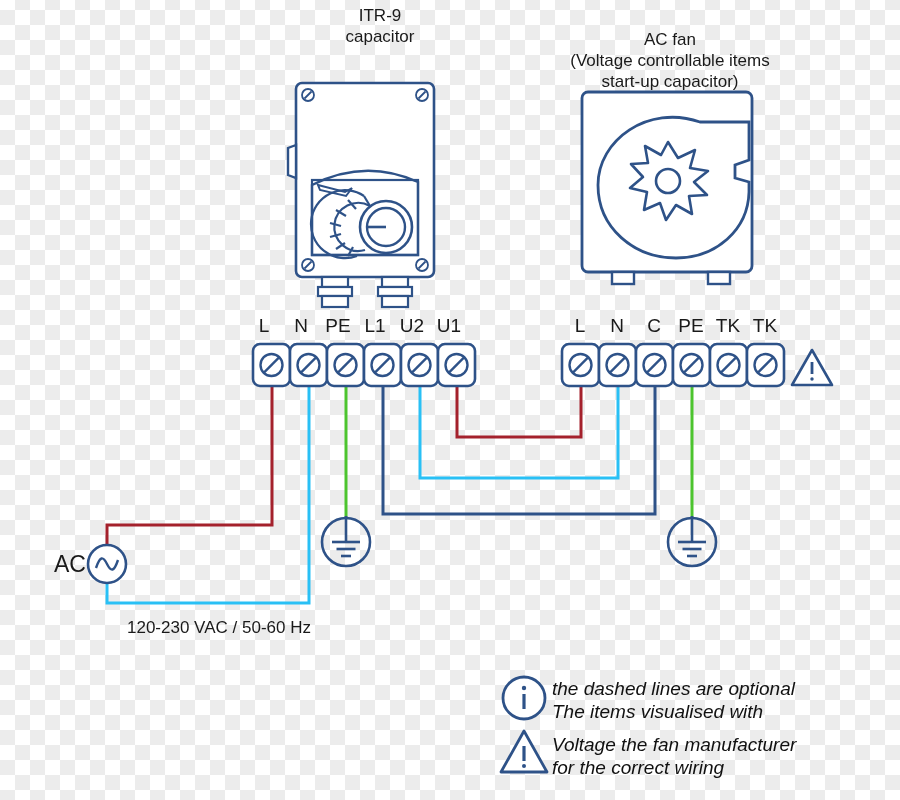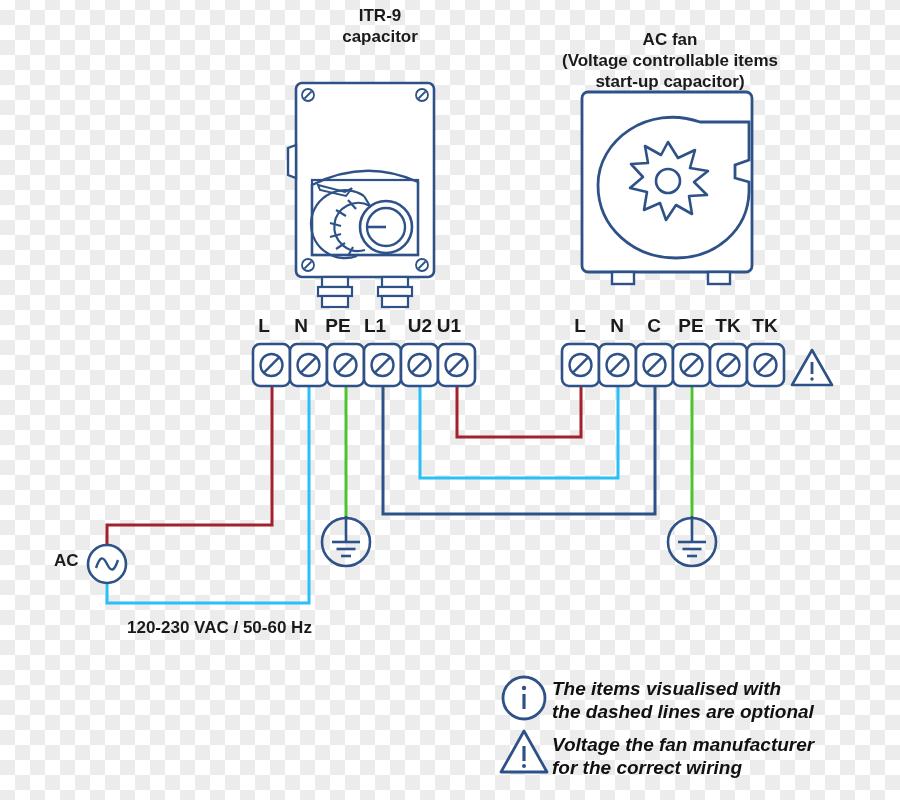--- a/index.html
+++ b/index.html
@@ -4,25 +4,25 @@
 <style>
   html,body{margin:0;padding:0;}
   body{
     width:900px;height:800px;
     font-family:"Liberation Sans", sans-serif;
     background:
       repeating-conic-gradient(#ffffff 0% 25%, #ececec 0% 50%) 50% / 30px 30px;
     position:relative;
     overflow:hidden;
   }
-  #stage{position:absolute;inset:0;font-weight:bold;}
+  #stage{position:absolute;inset:0;}
   .lbl{position:absolute;color:#1a1a1a;white-space:nowrap;}
   .title{font-size:17px;line-height:21px;text-align:center;}
   .termlbl{font-size:19px;text-align:center;width:40px;}
-  .aclbl{font-size:17px;}
+  .aclbl{font-size:23px;}
   .voltlbl{font-size:17px;}
   .legend-text{
     position:absolute;font-style:italic;font-size:19px;line-height:23px;
     color:#111;white-space:nowrap;
   }
   svg{position:absolute;left:0;top:0;overflow:visible;}
 </style>
 </head>
 <body>
 
@@ -36,36 +36,36 @@
   <div class="lbl title" style="left:540px;top:5px;width:260px;margin-top:24px;">
     <div>AC fan</div>
     <div>(Voltage controllable items</div>
     <div>start-up capacitor)</div>
   </div>
 
   <div class="lbl termlbl" style="left:244px;top:315px;">L</div>
   <div class="lbl termlbl" style="left:281px;top:315px;">N</div>
   <div class="lbl termlbl" style="left:318px;top:315px;">PE</div>
   <div class="lbl termlbl" style="left:355px;top:315px;">L1</div>
-  <div class="lbl termlbl" style="left:392px;top:315px;text-align:right;">U2</div>
+  <div class="lbl termlbl" style="left:392px;top:315px;">U2</div>
   <div class="lbl termlbl" style="left:429px;top:315px;">U1</div>
 
   <div class="lbl termlbl" style="left:560px;top:315px;">L</div>
   <div class="lbl termlbl" style="left:597px;top:315px;">N</div>
   <div class="lbl termlbl" style="left:634px;top:315px;">C</div>
   <div class="lbl termlbl" style="left:671px;top:315px;">PE</div>
   <div class="lbl termlbl" style="left:708px;top:315px;">TK</div>
   <div class="lbl termlbl" style="left:745px;top:315px;">TK</div>
 
   <div class="lbl aclbl" style="left:54px;top:551px;">AC</div>
   <div class="lbl voltlbl" style="left:99px;top:618px;margin-left:28px;">120-230 VAC / 50-60 Hz</div>
 
   <div class="legend-text" style="left:552px;top:677px;">
+    <div>the dashed lines are optional</div>
     <div>The items visualised with</div>
-    <div>the dashed lines are optional</div>
   </div>
   <div class="legend-text" style="left:552px;top:733px;">
     <div>Voltage the fan manufacturer</div>
     <div>for the correct wiring</div>
   </div>
 
   <svg width="900" height="800" viewBox="0 0 900 800">
     <defs>
       <g id="screw-terminal">
         <rect x="0" y="0" width="37" height="42" rx="7" ry="7" fill="#ffffff" stroke="#2e5288" stroke-width="2.6"></rect>

